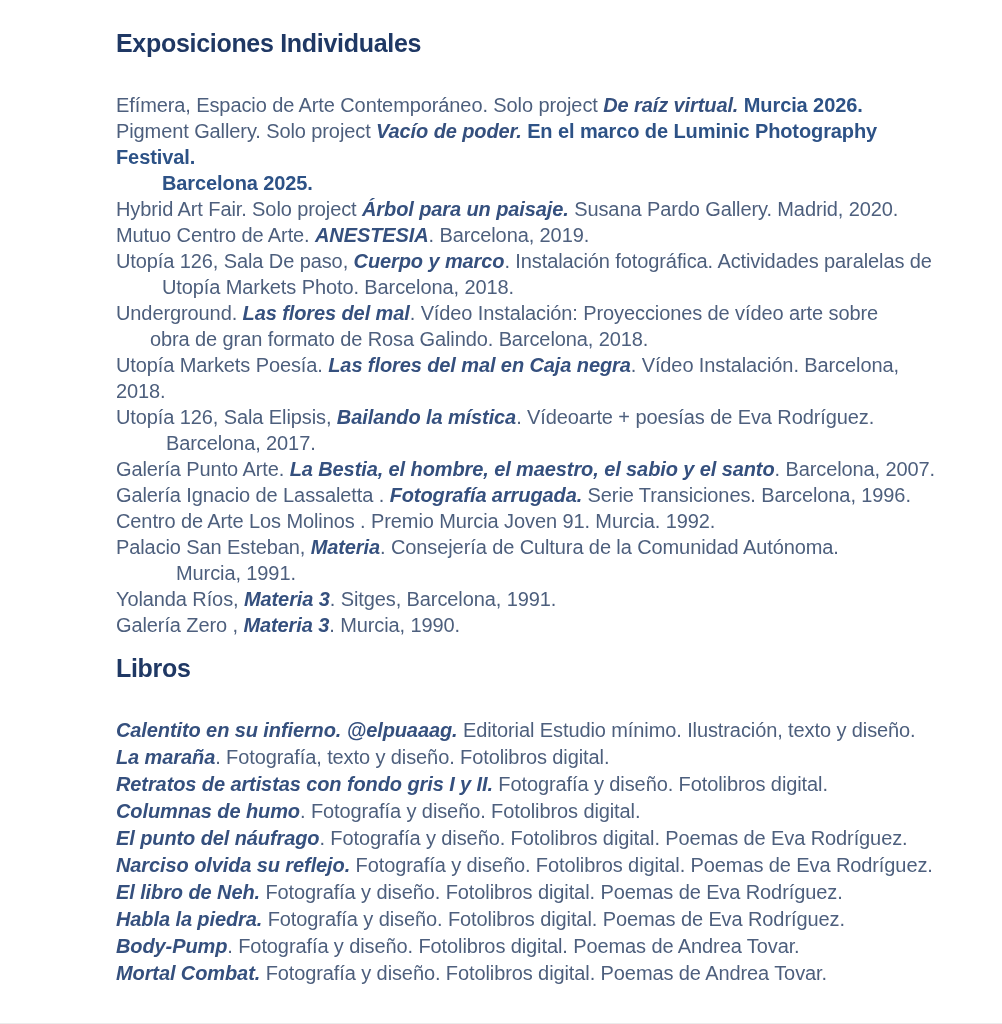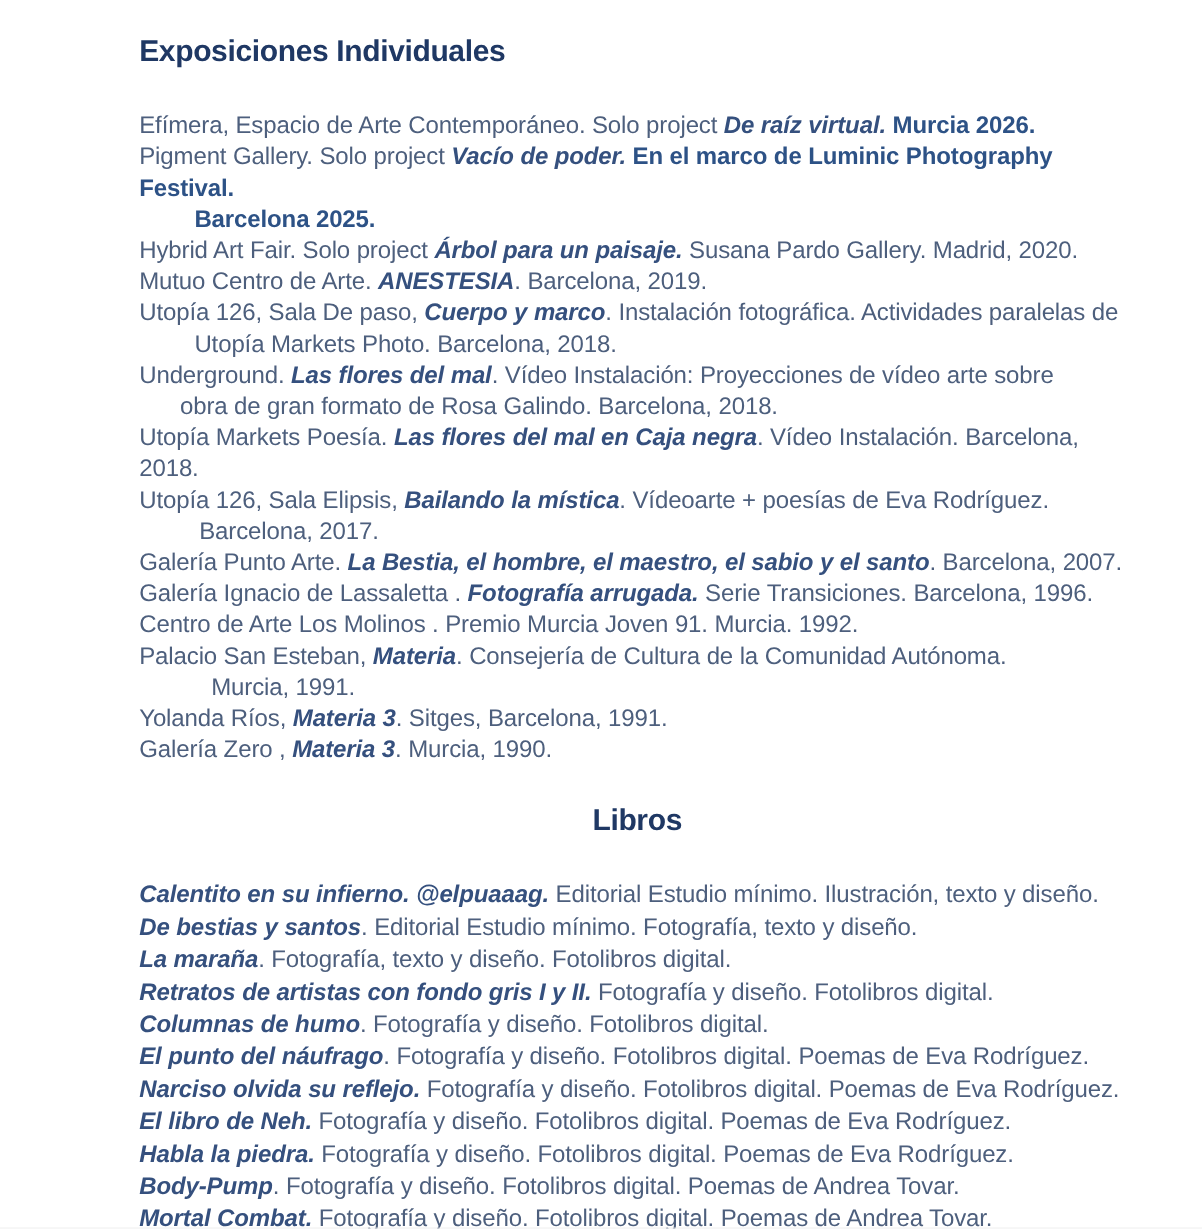--- a/index.html
+++ b/index.html
@@ -28,22 +28,21 @@
   h1.section-title {
     font-family: "Liberation Sans", sans-serif;
     font-size: 25px;
     font-weight: 700;
     letter-spacing: -0.3px;
     color: var(--heading, #1f3864);
     margin: 0 0 34px 0;
     line-height: 30px;
   }
   section.libros h1.section-title {
-    margin-top: 31px;
-    text-align: center;
+    margin-top: 15px;
   }
   .lines p.line {
     margin: 0;
     font-size: 20px;
     line-height: 26px;
     letter-spacing: -0.1px;
     color: var(--body, #4d5f7d);
     white-space: pre-wrap;
   }
   section.libros .lines p.line {
@@ -100,21 +99,20 @@
         <p class="line ind-4"><span class="seg-regular">Murcia, 1991.</span></p>
         <p class="line ind-0"><span class="seg-regular">Yolanda Ríos, </span><span class="seg-title">Materia 3</span><span class="seg-regular">. Sitges, Barcelona, 1991.</span></p>
         <p class="line ind-0"><span class="seg-regular">Galería Zero , </span><span class="seg-title">Materia 3</span><span class="seg-regular">. Murcia, 1990.</span></p>
       </div>
   </section>
 
   <section class="libros">
     <h1 class="section-title">Libros</h1>
     <div class="lines">
         <p class="line ind-0"><span class="seg-title">Calentito en su infierno. @elpuaaag.</span><span class="seg-regular"> Editorial Estudio mínimo. Ilustración, texto y diseño.</span></p>
-        <p class="line ind-0"><span class="seg-title">De bestias y santos</span><span class="seg-regular">. Editorial Estudio mínimo. Fotografía, texto y diseño.</span></p>
         <p class="line ind-0"><span class="seg-title">La maraña</span><span class="seg-regular">. Fotografía, texto y diseño. Fotolibros digital.</span></p>
         <p class="line ind-0"><span class="seg-title">Retratos de artistas con fondo gris I y II.</span><span class="seg-regular"> Fotografía y diseño. Fotolibros digital.</span></p>
         <p class="line ind-0"><span class="seg-title">Columnas de humo</span><span class="seg-regular">. Fotografía y diseño. Fotolibros digital.</span></p>
         <p class="line ind-0"><span class="seg-title">El punto del náufrago</span><span class="seg-regular">. Fotografía y diseño. Fotolibros digital. Poemas de Eva Rodríguez.</span></p>
         <p class="line ind-0"><span class="seg-title">Narciso olvida su reflejo.</span><span class="seg-regular"> Fotografía y diseño. Fotolibros digital. Poemas de Eva Rodríguez.</span></p>
         <p class="line ind-0"><span class="seg-title">El libro de Neh.</span><span class="seg-regular"> Fotografía y diseño. Fotolibros digital. Poemas de Eva Rodríguez.</span></p>
         <p class="line ind-0"><span class="seg-title">Habla la piedra.</span><span class="seg-regular"> Fotografía y diseño. Fotolibros digital. Poemas de Eva Rodríguez.</span></p>
         <p class="line ind-0"><span class="seg-title">Body-Pump</span><span class="seg-regular">. Fotografía y diseño. Fotolibros digital. Poemas de Andrea Tovar.</span></p>
         <p class="line ind-0"><span class="seg-title">Mortal Combat.</span><span class="seg-regular"> Fotografía y diseño. Fotolibros digital. Poemas de Andrea Tovar.</span></p>
       </div>

